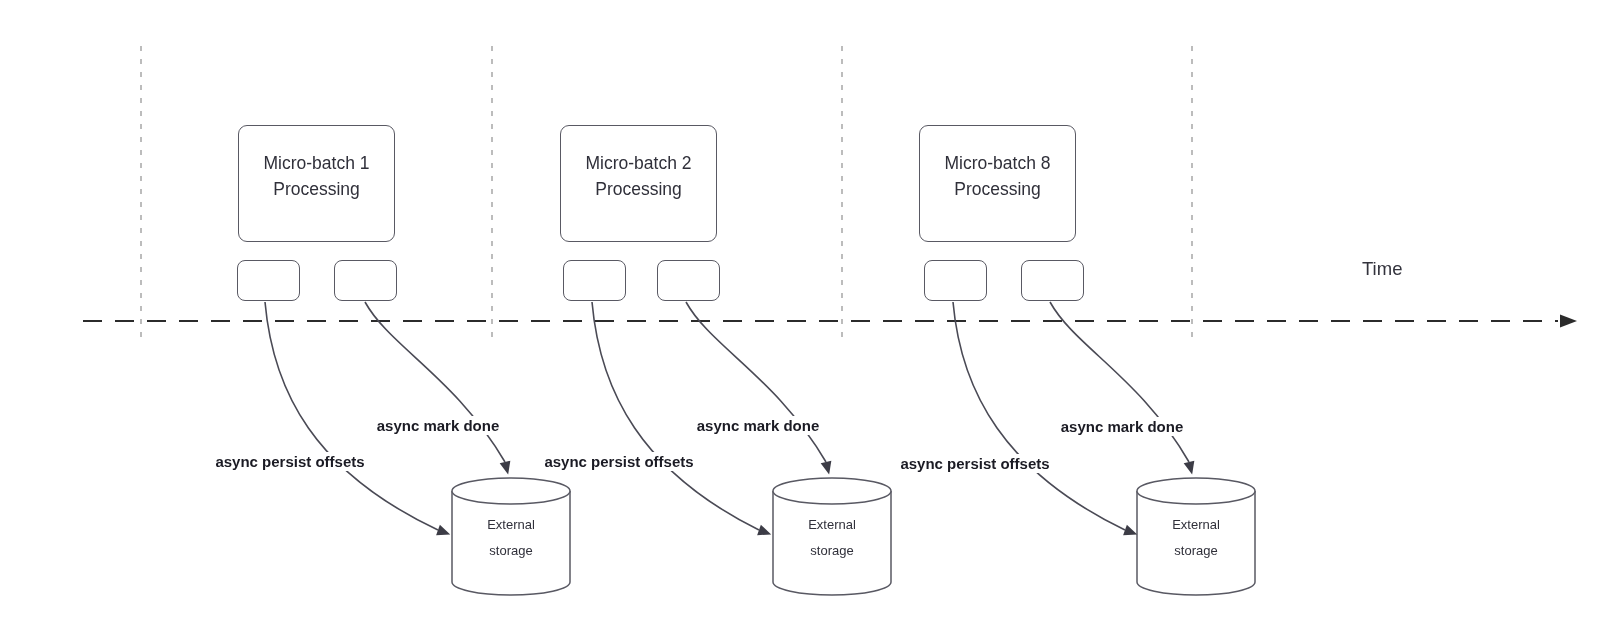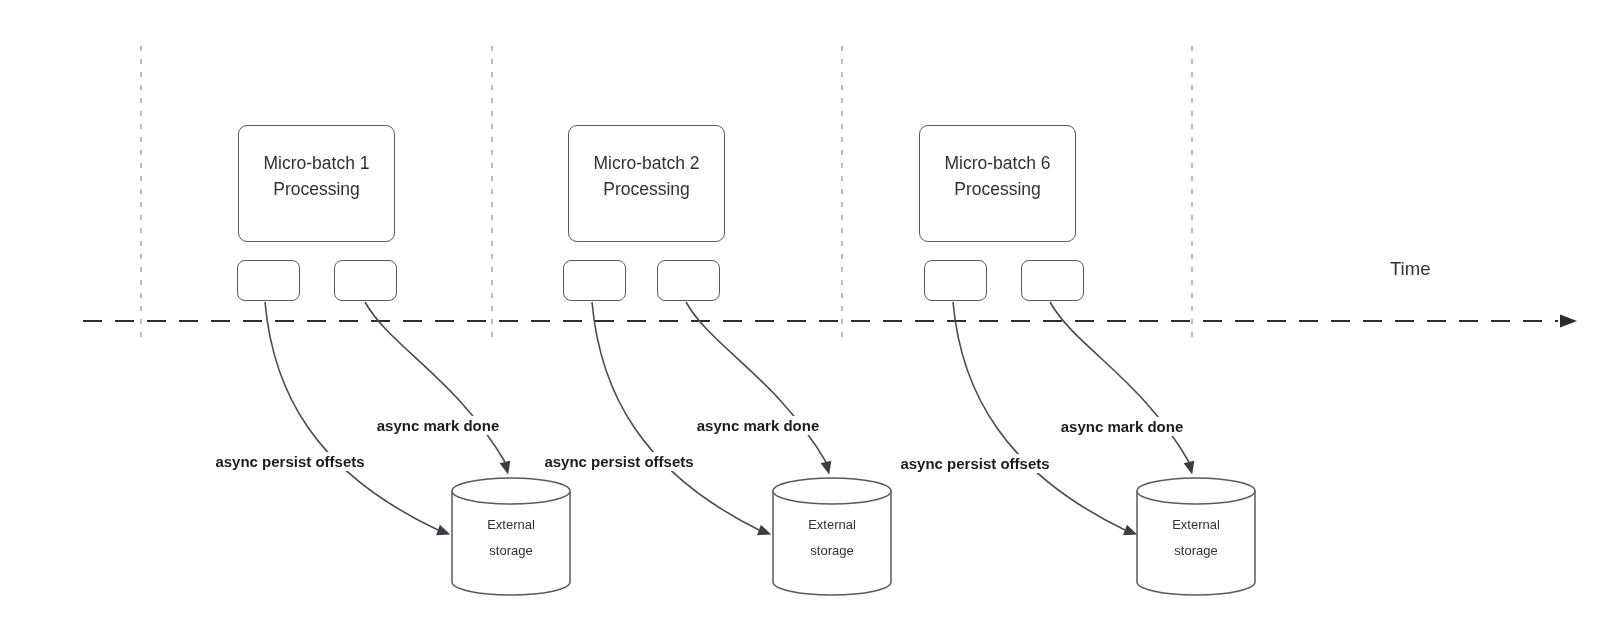--- a/index.html
+++ b/index.html
@@ -80,32 +80,31 @@
     font-size: 13px;
     line-height: 26px;
   }
 
   .time-label {
     position: absolute;
     left: 1362px;
     top: 258px;
     font-size: 18.5px;
     color: #33333d;
-    margin-left: 28px;
   }
 
   
   .g0 .batch-box   { left: 238px; }
   .g0 .op-left     { left: 237px; }
   .g0 .op-right    { left: 334px; }
   .g0 .persist-lbl { left: 290px; top: 416px; }
   .g0 .done-lbl    { left: 438px; top: 380px; }
   .g0 .storage-label { left: 452px; }
 
-  .g1 .batch-box   { left: 560px; margin-left: 8px; }
+  .g1 .batch-box   { left: 560px; }
   .g1 .op-left     { left: 563px; }
   .g1 .op-right    { left: 657px; }
   .g1 .persist-lbl { left: 619px; top: 416px; }
   .g1 .done-lbl    { left: 758px; top: 380px; }
   .g1 .storage-label { left: 773px; }
 
   .g2 .batch-box   { left: 919px; }
   .g2 .op-left     { left: 924px; }
   .g2 .op-right    { left: 1021px; }
   .g2 .persist-lbl { left: 975px; top: 418px; }
@@ -198,21 +197,21 @@
     <div class="arrow-label done-lbl">async mark done</div>
     <div class="storage-label">
       <span class="txt">External</span><br>
       <span class="txt">storage</span>
     </div>
   </div>
 
   <div class="g2">
     <div class="batch-box">
       <div class="batch-box-inner">
-        <span class="txt">Micro-batch 6</span>
+        <span class="txt">Micro-batch 8</span>
         <span class="txt">Processing</span>
       </div>
     </div>
     <div class="op-box op-left"></div>
     <div class="op-box op-right"></div>
     <div class="arrow-label persist-lbl">async persist offsets</div>
     <div class="arrow-label done-lbl">async mark done</div>
     <div class="storage-label">
       <span class="txt">External</span><br>
       <span class="txt">storage</span>

